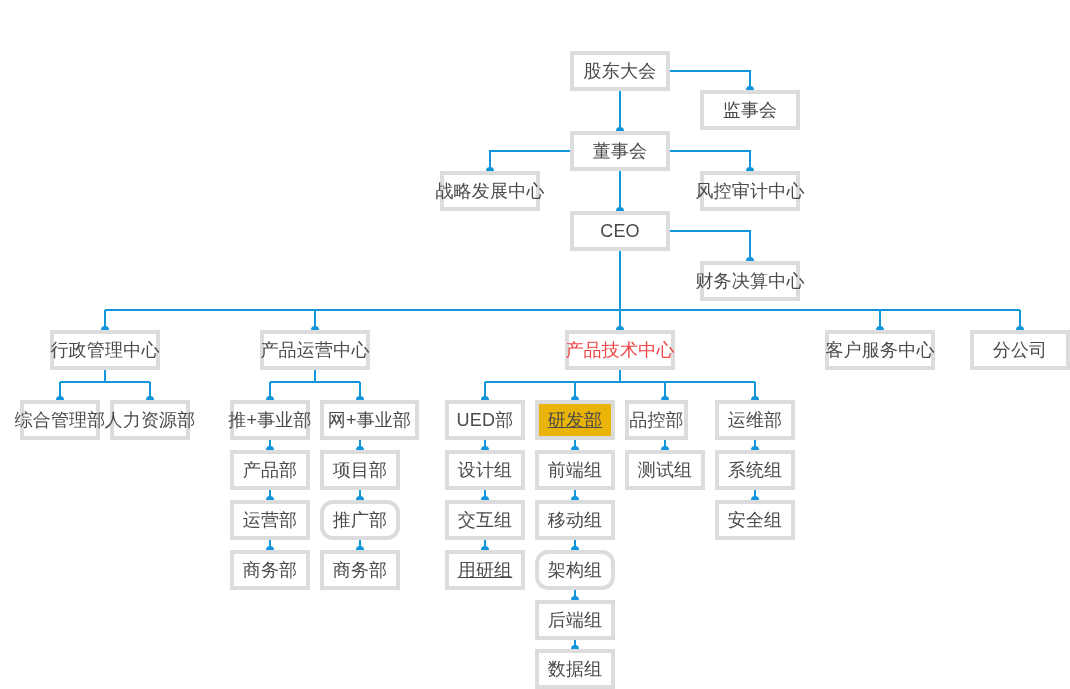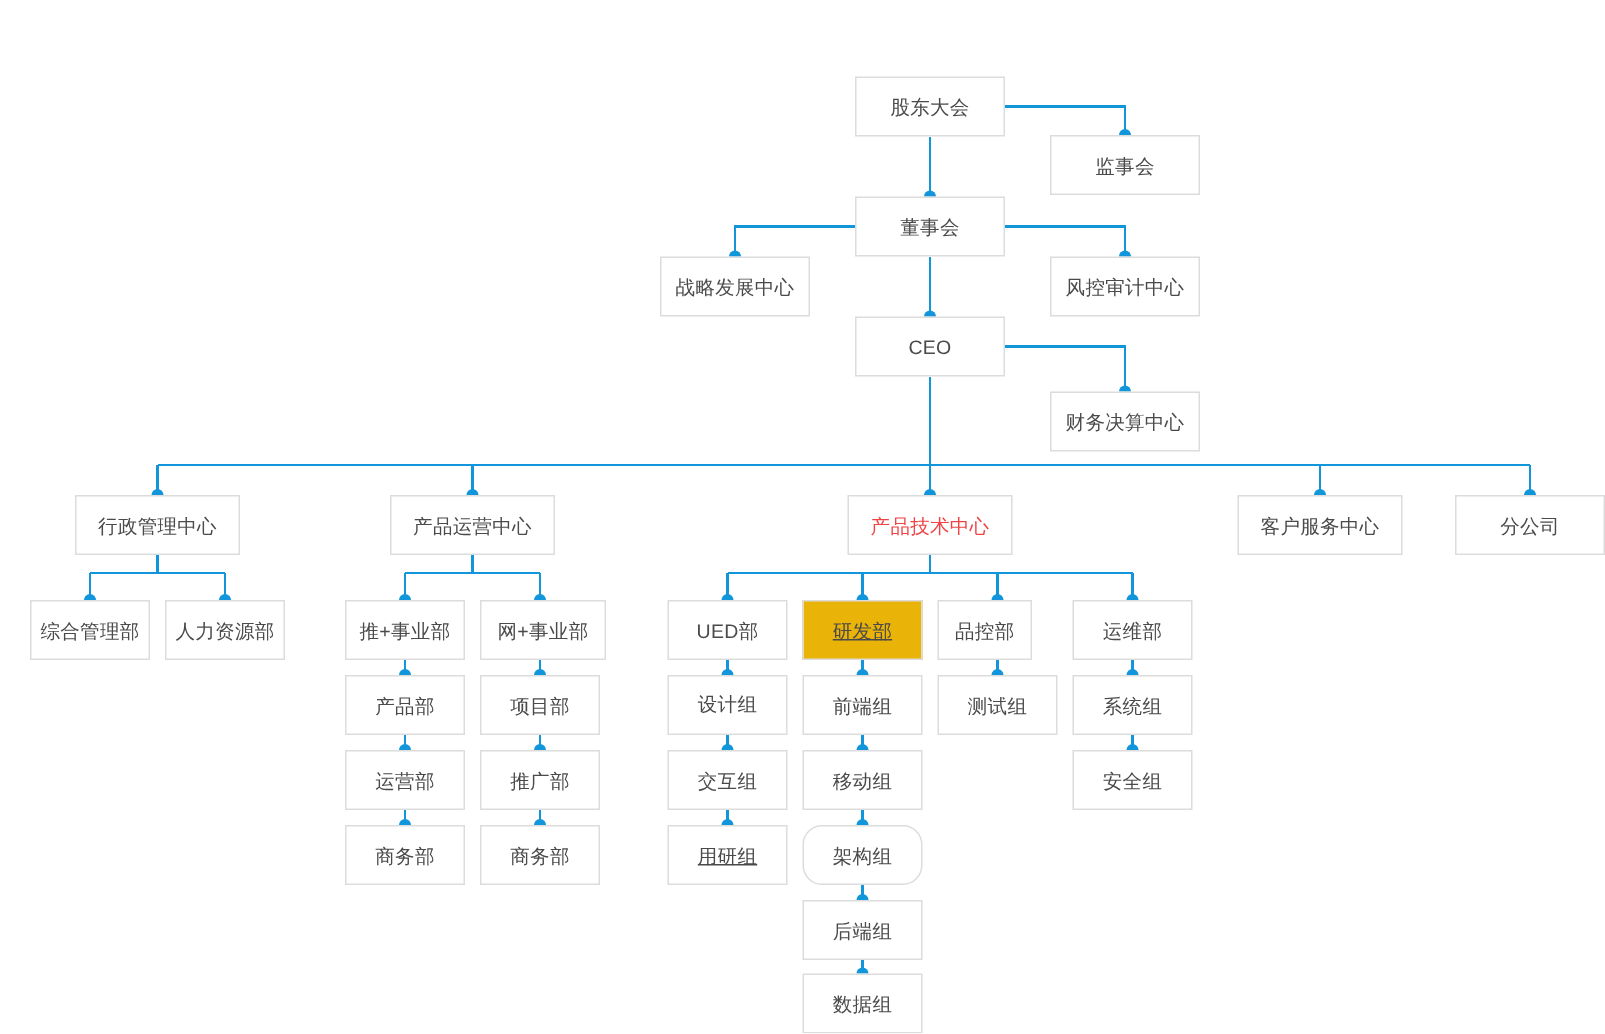--- a/index.html
+++ b/index.html
@@ -23,24 +23,24 @@
     position: absolute;
     left: 0;
     top: 0;
     width: 1070px;
     height: 689px;
     pointer-events: none;
   }
   .node {
     position: absolute;
     box-sizing: border-box;
-    border: 1px solid #0c4a6e;
+    border: 4px solid #0c4a6e;
     background: #ffffff;
     color: #4a4a4a;
-    font-size: 13px;
+    font-size: 18px;
     line-height: 1;
     display: flex;
     align-items: center;
     justify-content: center;
     text-align: right;
     letter-spacing: 0.2px;
     white-space: nowrap;
     z-index: 2;
   }
   .node-label {
@@ -185,36 +185,36 @@
       </div>
       <div class="node" style="left: 230px; top: 450px; width: 80px; height: 40px; border-color: rgb(220, 220, 220); background: rgb(255, 255, 255); color: rgb(74, 74, 74);">
         <span class="node-label">产品部</span>
       </div>
       <div class="node" style="left: 230px; top: 500px; width: 80px; height: 40px; border-color: rgb(220, 220, 220); background: rgb(255, 255, 255); color: rgb(74, 74, 74);">
         <span class="node-label">运营部</span>
       </div>
       <div class="node" style="left: 230px; top: 550px; width: 80px; height: 40px; border-color: rgb(220, 220, 220); background: rgb(255, 255, 255); color: rgb(74, 74, 74);">
         <span class="node-label">商务部</span>
       </div>
-      <div class="node" style="left: 320px; top: 400px; width: 84px; height: 40px; border-color: rgb(220, 220, 220); background: rgb(255, 255, 255); color: rgb(74, 74, 74);">
+      <div class="node" style="left: 320px; top: 400px; width: 99px; height: 40px; border-color: rgb(220, 220, 220); background: rgb(255, 255, 255); color: rgb(74, 74, 74);">
         <span class="node-label">网+事业部</span>
       </div>
       <div class="node" style="left: 320px; top: 450px; width: 80px; height: 40px; border-color: rgb(220, 220, 220); background: rgb(255, 255, 255); color: rgb(74, 74, 74);">
         <span class="node-label">项目部</span>
       </div>
-      <div class="node" style="left: 320px; top: 500px; width: 80px; height: 40px; border-color: rgb(220, 220, 220); background: rgb(255, 255, 255); color: rgb(74, 74, 74);">
+      <div class="node" style="left: 320px; top: 500px; width: 80px; height: 40px; border-color: rgb(220, 220, 220); background: rgb(255, 255, 255); color: rgb(74, 74, 74); border-radius: 13px;">
         <span class="node-label">推广部</span>
       </div>
       <div class="node" style="left: 320px; top: 550px; width: 80px; height: 40px; border-color: rgb(220, 220, 220); background: rgb(255, 255, 255); color: rgb(74, 74, 74);">
         <span class="node-label">商务部</span>
       </div>
       <div class="node" style="left: 445px; top: 400px; width: 80px; height: 40px; border-color: rgb(220, 220, 220); background: rgb(255, 255, 255); color: rgb(74, 74, 74);">
         <span class="node-label">UED部</span>
       </div>
-      <div class="node" style="left: 445px; top: 450px; width: 80px; height: 40px; border-color: rgb(220, 220, 220); background: rgb(255, 255, 255); color: rgb(74, 74, 74); font-family: Liberation Mono, monospace;">
+      <div class="node" style="left: 445px; top: 450px; width: 80px; height: 40px; border-color: rgb(220, 220, 220); background: rgb(255, 255, 255); color: rgb(74, 74, 74);">
         <span class="node-label">设计组</span>
       </div>
       <div class="node" style="left: 445px; top: 500px; width: 80px; height: 40px; border-color: rgb(220, 220, 220); background: rgb(255, 255, 255); color: rgb(74, 74, 74);">
         <span class="node-label">交互组</span>
       </div>
       <div class="node" style="left: 445px; top: 550px; width: 80px; height: 40px; border-color: rgb(220, 220, 220); background: rgb(255, 255, 255); color: rgb(74, 74, 74); text-decoration: underline;">
         <span class="node-label">用研组</span>
       </div>
       <div class="node" style="left: 535px; top: 400px; width: 80px; height: 40px; border-color: rgb(220, 220, 220); background: #eab308; color: rgb(74, 74, 74); text-decoration: underline;">
         <span class="node-label">研发部</span>

